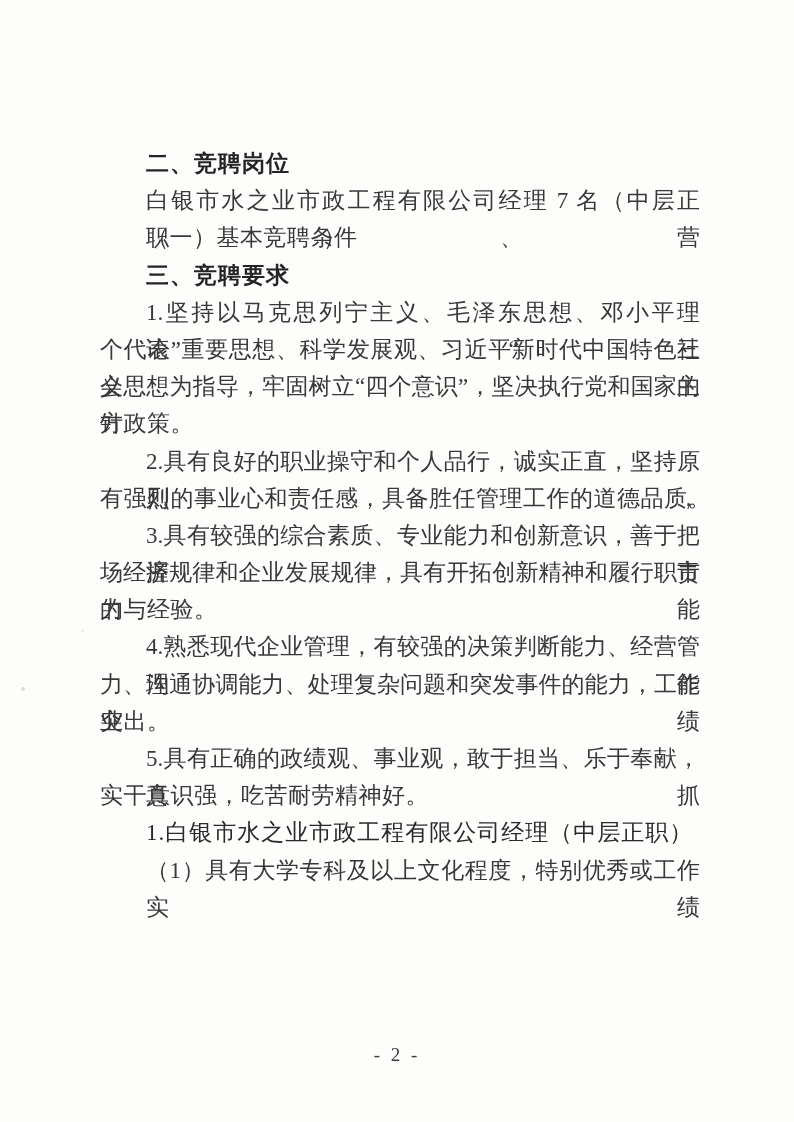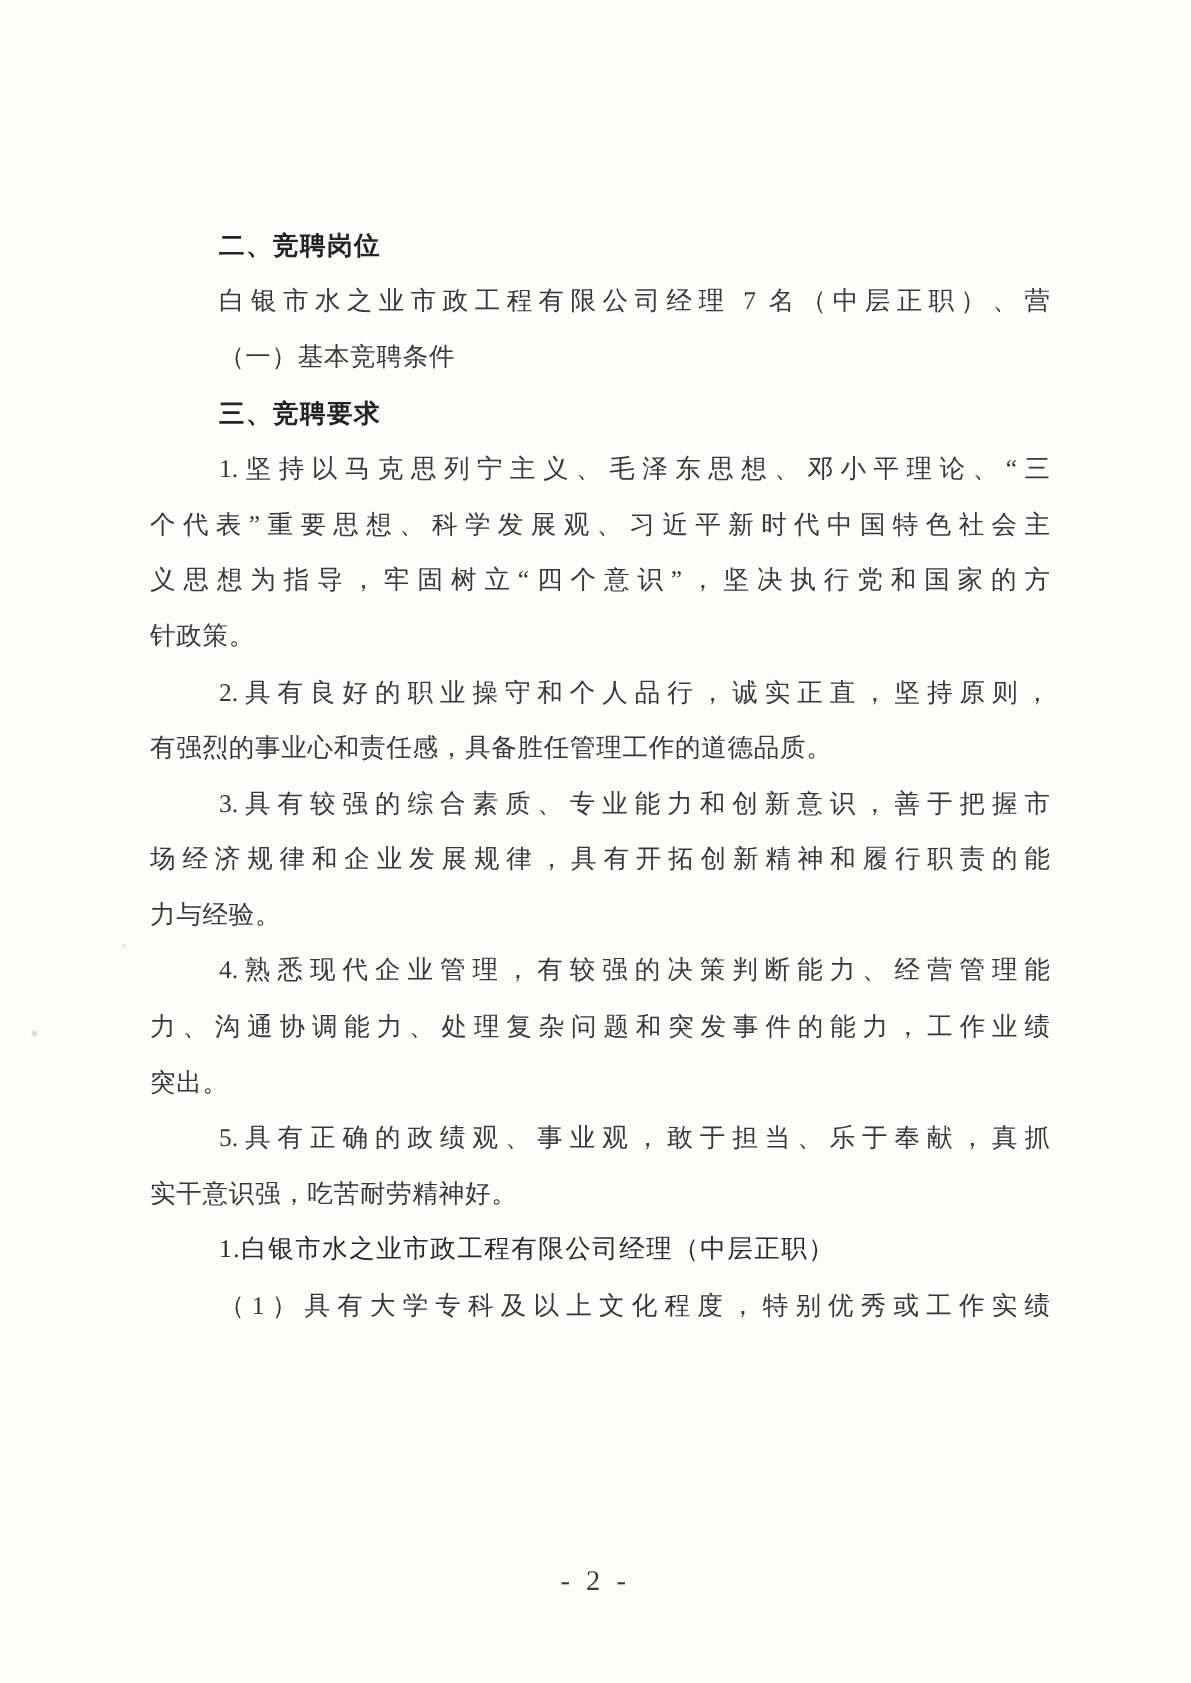--- a/index.html
+++ b/index.html
@@ -18,21 +18,21 @@
   }
   .doc-body {
     position: absolute;
     left: 100px;
     top: 145px;
     width: 600px;
   }
   .line {
     height: 37.2px;
     line-height: 37.2px;
-    font-size: 17px;
+    font-size: 23px;
     color: #383838;
     white-space: nowrap;
     letter-spacing: 0.5px;
   }
   .line.indent { padding-left: 46px; }
   .line.jl {
     white-space: normal;
     text-align: justify;
     text-align-last: justify;
     text-justify: inter-character;

